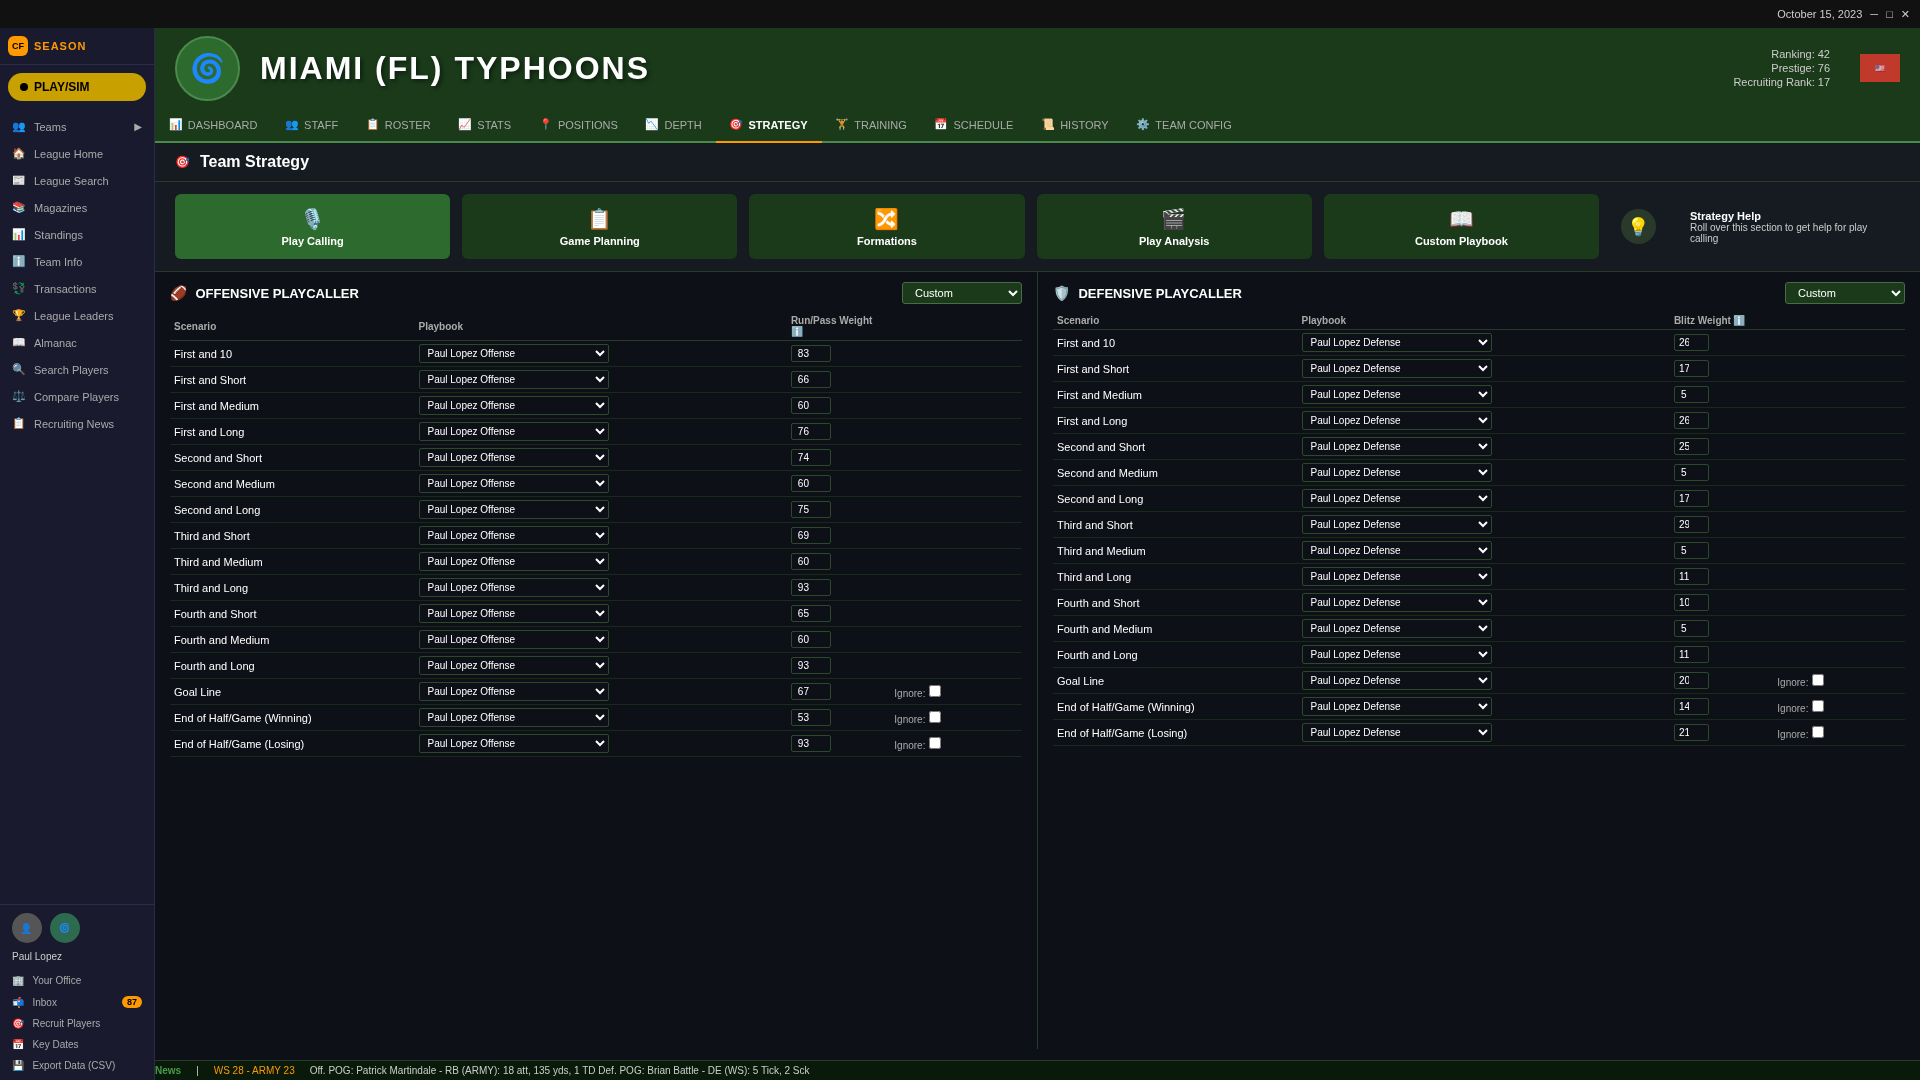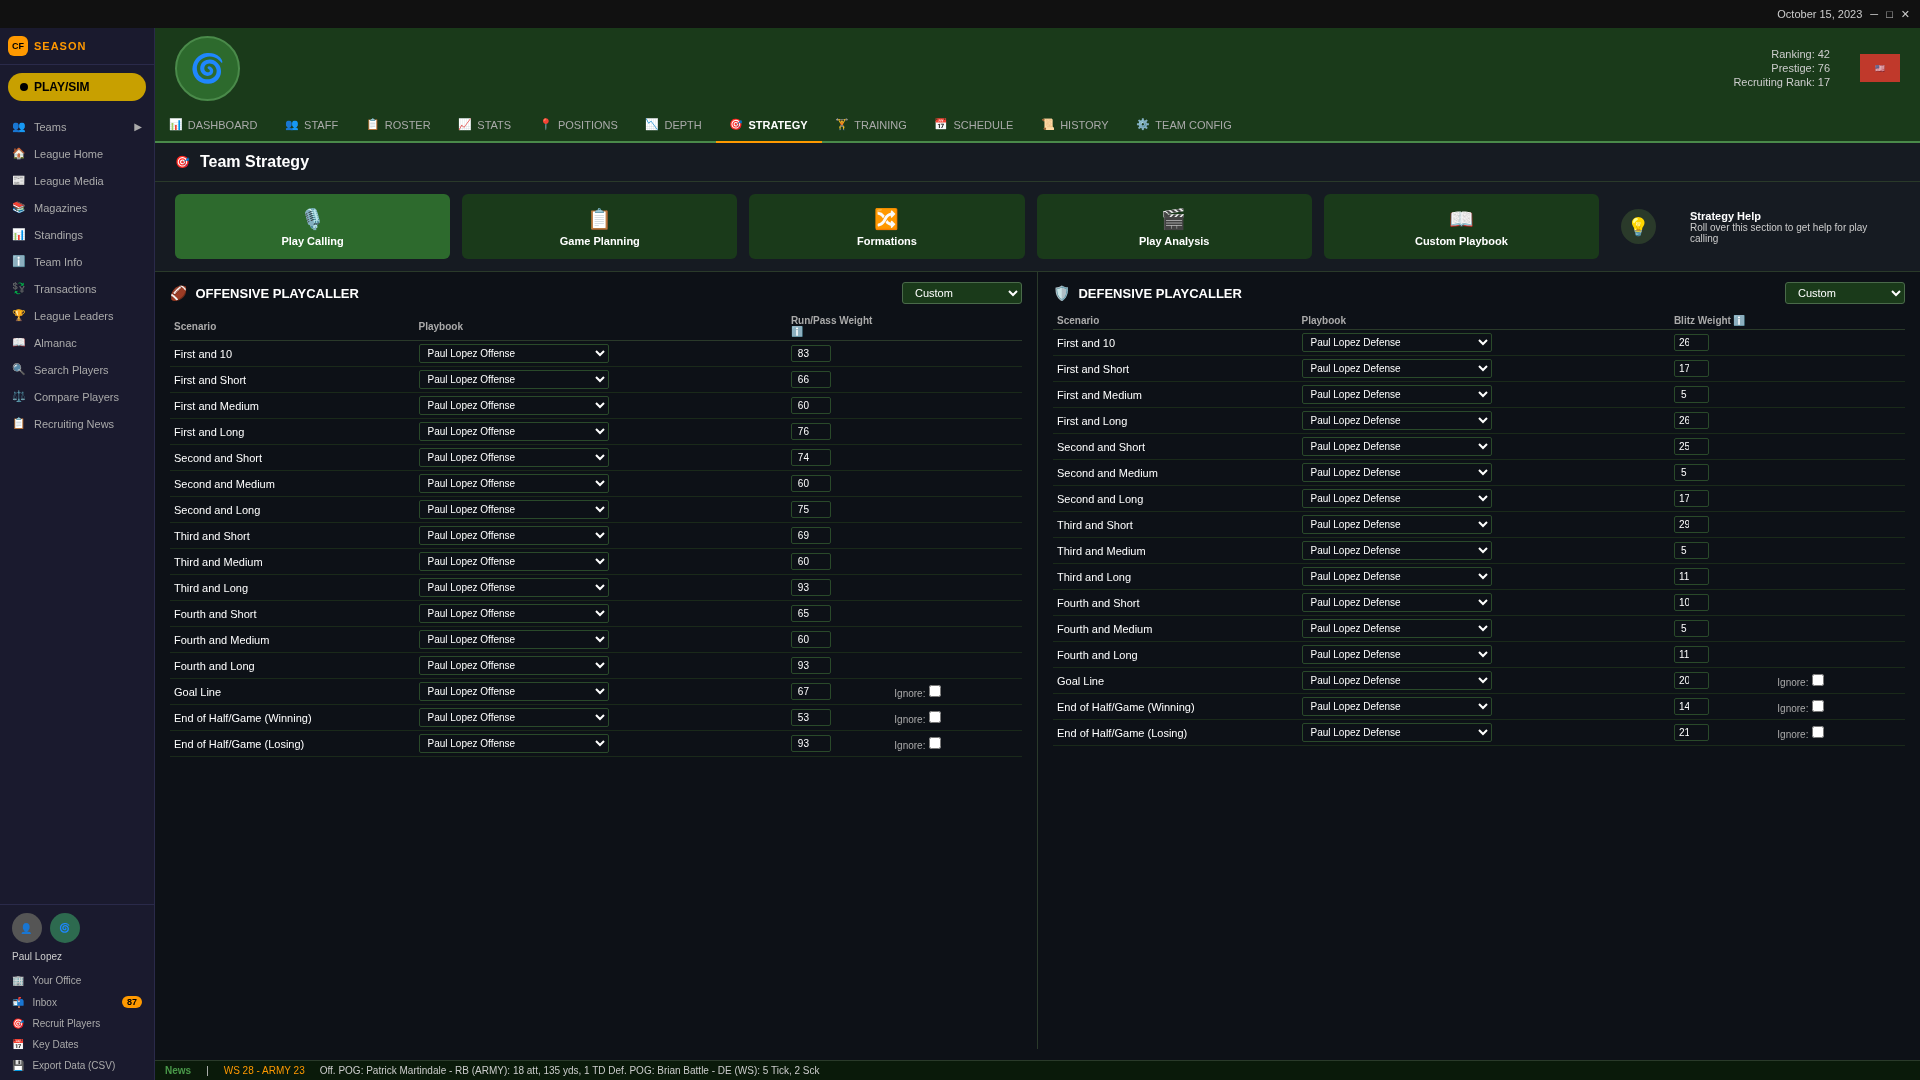--- a/index.html
+++ b/index.html
@@ -88,21 +88,21 @@
     .blitz-input { background: #0d1117; border: 1px solid #2a4a2a; color: #fff; padding: 2px 4px; font-size: 10px; border-radius: 2px; width: 35px; text-align: center; }
     .ignore-cb { width: 12px; height: 12px; cursor: pointer; }
     .ignore-label { font-size: 10px; color: #aaa; }
 
     .col-scenario { width: 130px; }
     .col-playbook { width: 170px; }
     .col-weight { width: 55px; }
     .col-ignore { width: 70px; }
 
     
-    .bottom-ticker { height: 20px; background: #0a1a0a; border-top: 1px solid #2a3a2a; display: flex; align-items: center; padding: 0 10px; font-size: 10px; color: #ccc; gap: 15px; }
+    .bottom-ticker { height: 20px; background: #0a1a0a; border-top: 1px solid #2a3a2a; display: flex; align-items: center; padding: 0 0; font-size: 10px; color: #ccc; gap: 15px; }
     .ticker-news { color: #4a9a4a; font-weight: bold; }
     .ticker-score { color: #f90; }
   </style>
 </head>
 <body>
 
 <div class="title-bar">
   <span>October 15, 2023</span>
   <span>─</span>
   <span>□</span>
@@ -123,21 +123,21 @@
       <span class="icon">👥</span>
       <span>Teams</span>
       <span style="margin-left:auto;font-size:10px;">▶</span>
     </div>
     <div class="sidebar-item">
       <span class="icon">🏠</span>
       <span>League Home</span>
     </div>
     <div class="sidebar-item">
       <span class="icon">📰</span>
-      <span>League Media</span>
+      <span>League Search</span>
     </div>
     <div class="sidebar-item">
       <span class="icon">📚</span>
       <span>Magazines</span>
     </div>
     <div class="sidebar-item">
       <span class="icon">📊</span>
       <span>Standings</span>
     </div>
     <div class="sidebar-item">
@@ -199,20 +199,21 @@
       <span>Export Data (CSV)</span>
     </div>
   </div>
 </div>
 
 <div class="main">
 
   <div class="team-header">
     <div class="mascot-circle">🌀</div>
     <div class="team-name-block">
+      <div class="team-name">MIAMI (FL) TYPHOONS</div>
     </div>
     <div class="ranking-block">
       <div>Ranking: 42</div>
       <div>Prestige: 76</div>
       <div>Recruiting Rank: 17</div>
     </div>
     <div class="flag-icon">🇺🇸</div>
   </div>
 
   <div class="nav-tabs">

